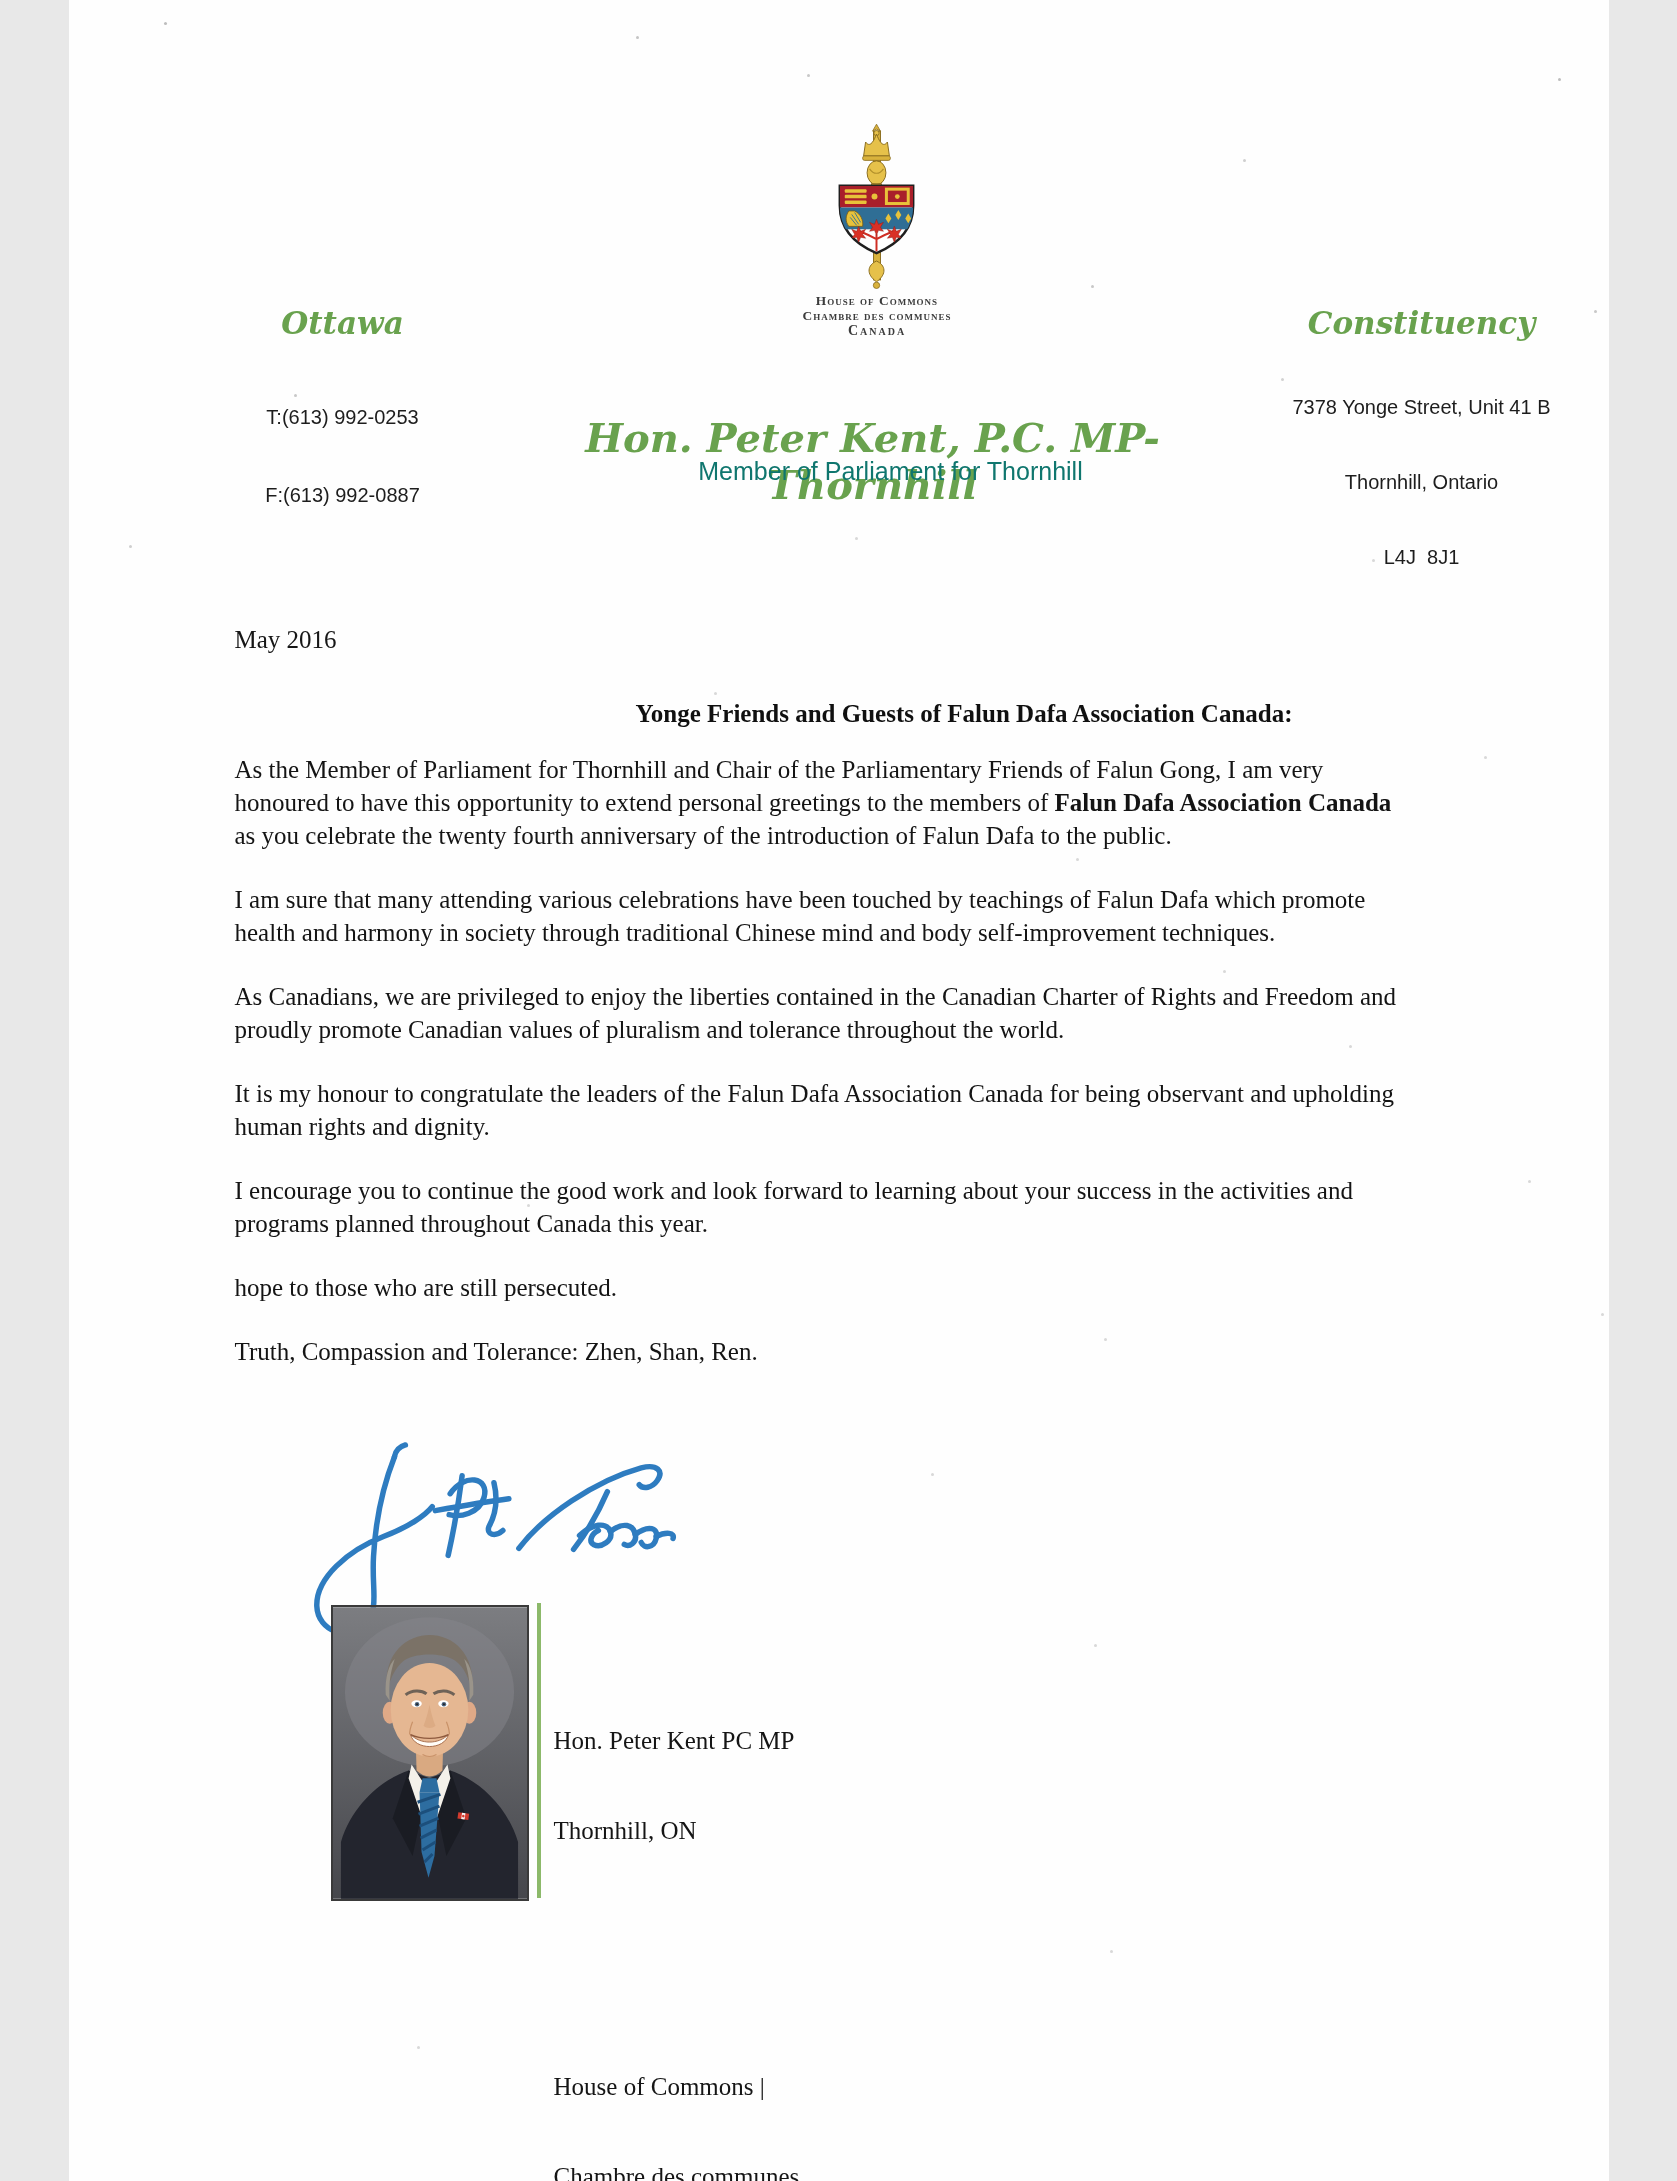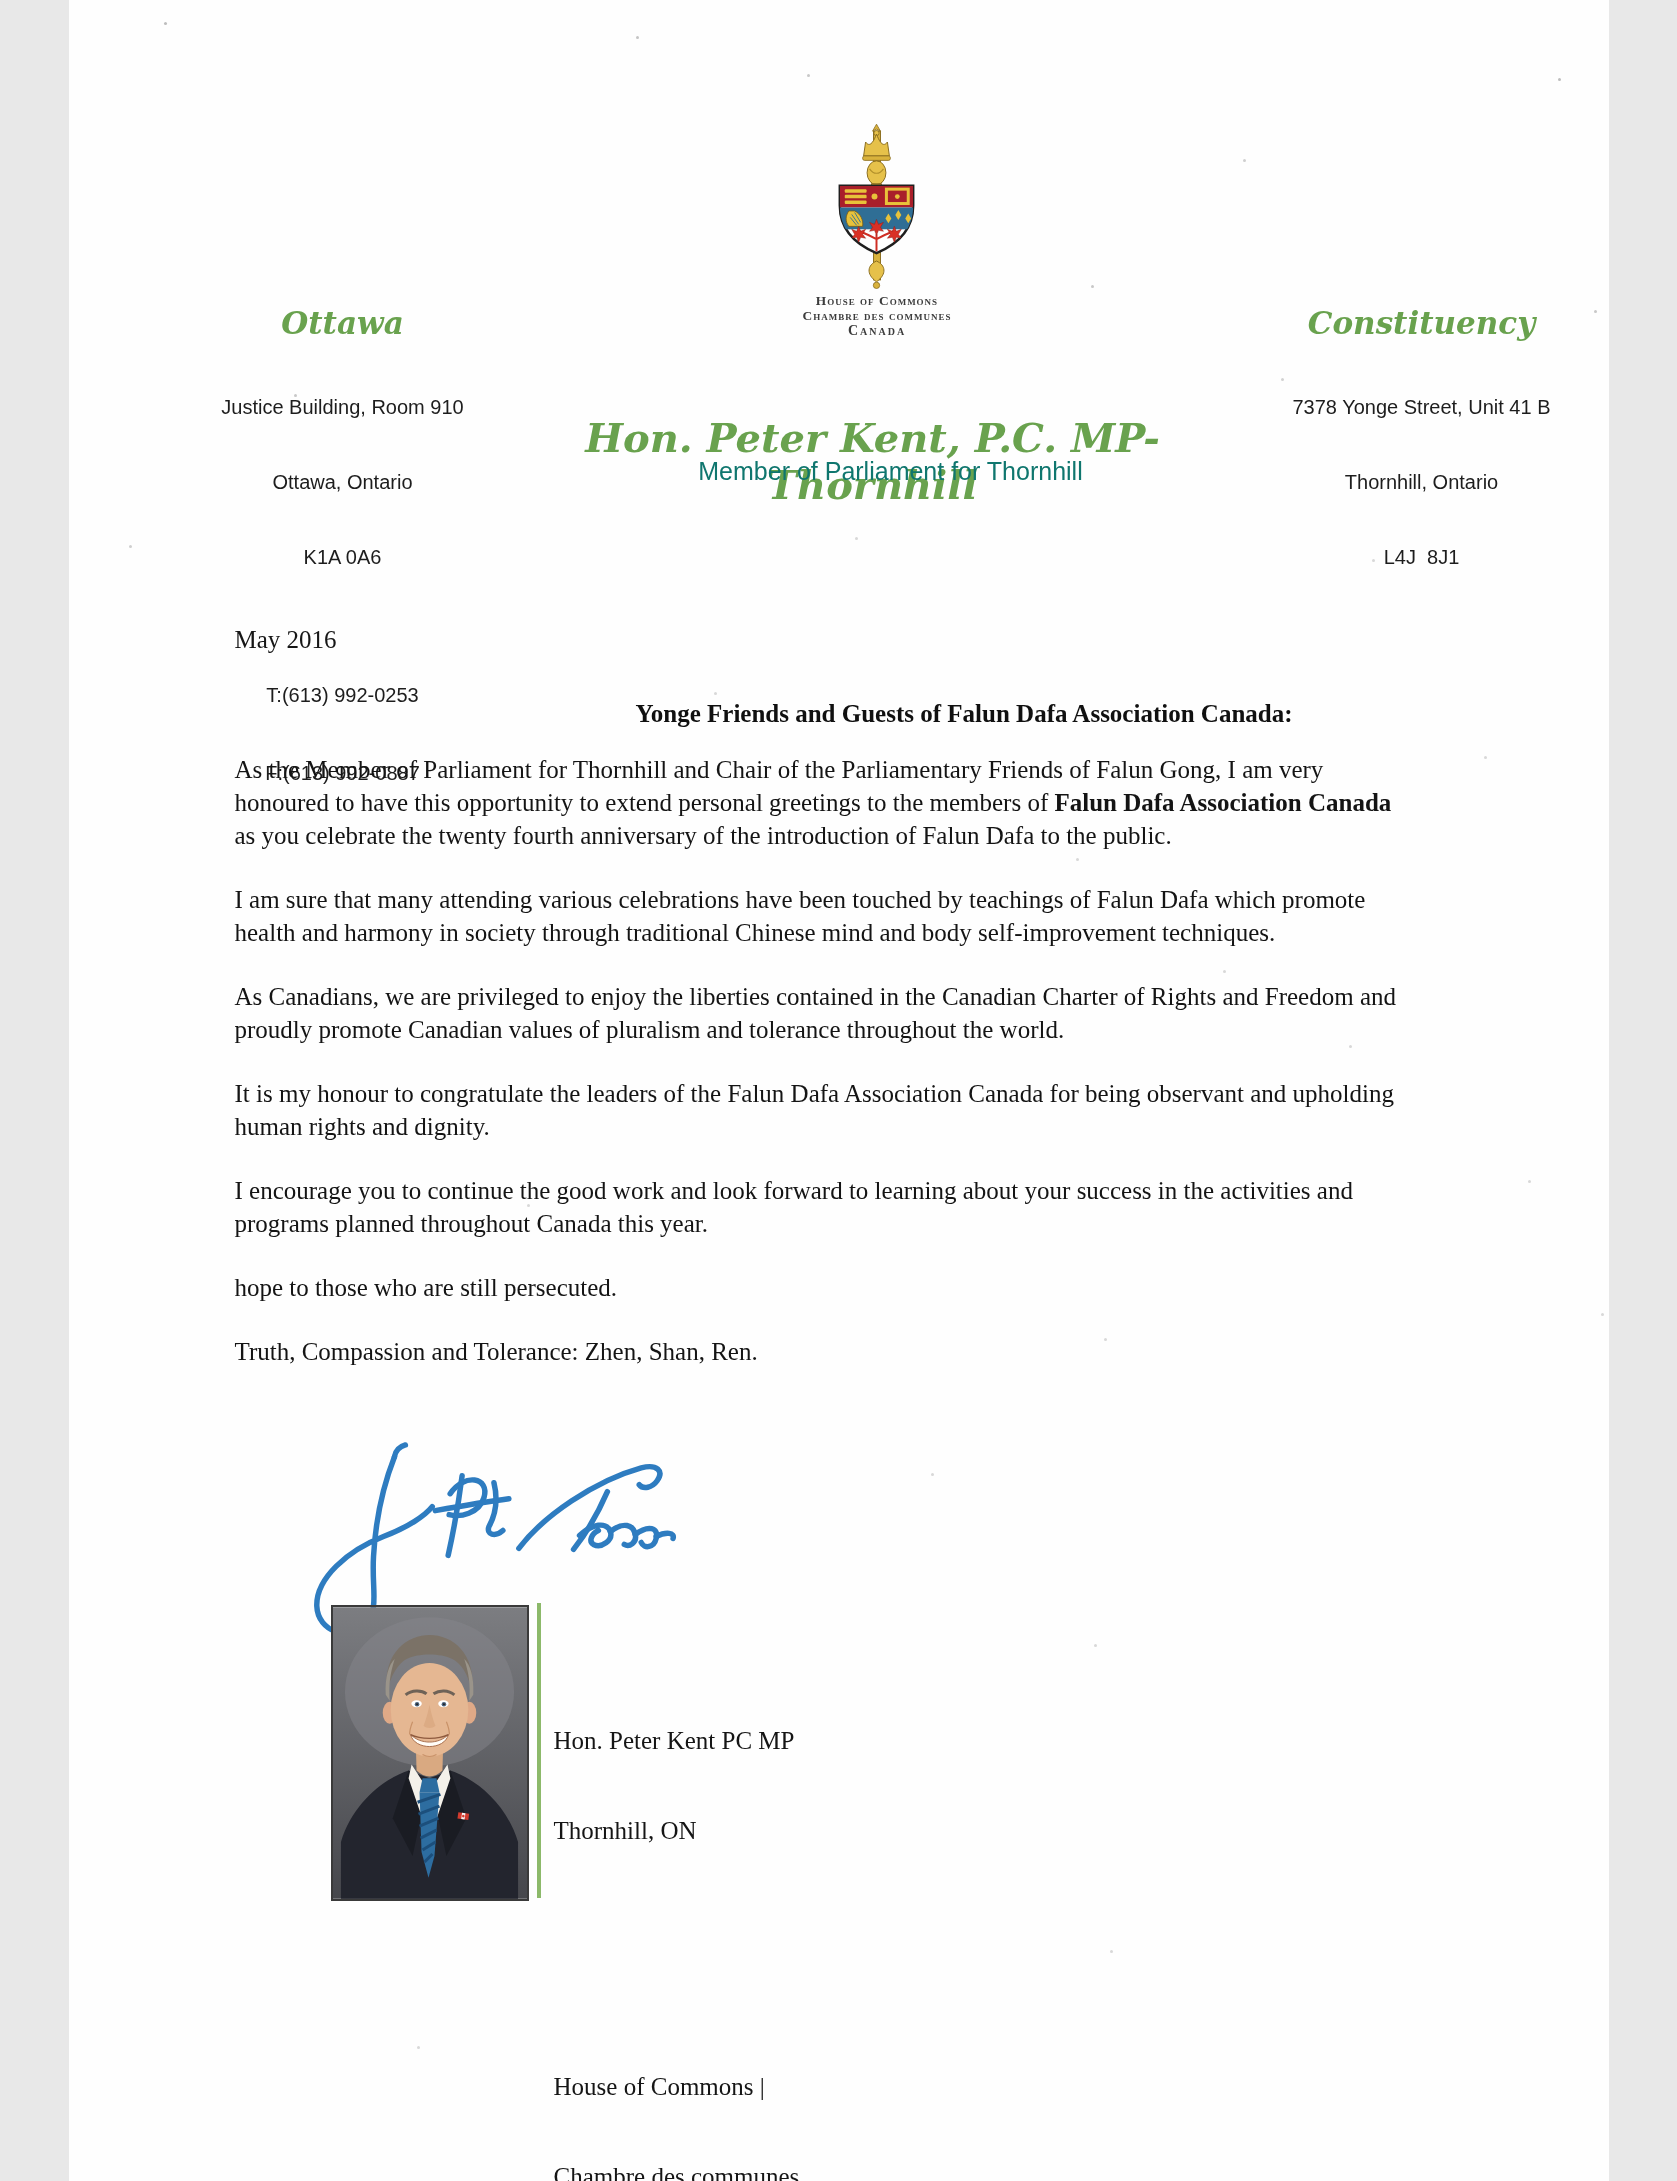--- a/index.html
+++ b/index.html
@@ -121,25 +121,20 @@
   </svg>
 
   <div class="abs crest-caption">
     <div class="cc1">House of Commons</div>
     <div class="cc1">Chambre des communes</div>
     <div class="cc2">Canada</div>
   </div>
 
   <div class="abs hdr hdr-left">
     <div class="hdr-heading script-green" style="color: rgb(105, 162, 78);">Ottawa</div>
-    <div class="hdr-addr">
-      <div>Justice Building, Room 910</div>
-      <div>Ottawa, Ontario</div>
-      <div>K1A 0A6</div>
-    </div>
     <div class="hdr-phones">
       <div>T:(613) 992-0253</div>
       <div>F:(613) 992-0887</div>
     </div>
   </div>
 
   <div class="abs hdr hdr-right">
     <div class="hdr-heading script-green" style="color: rgb(105, 162, 78);">Constituency</div>
     <div class="hdr-addr">
       <div>7378 Yonge Street, Unit 41 B</div>

